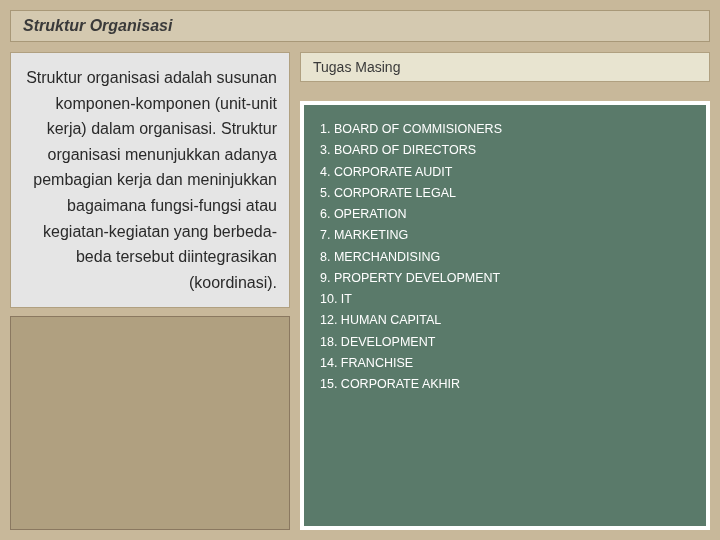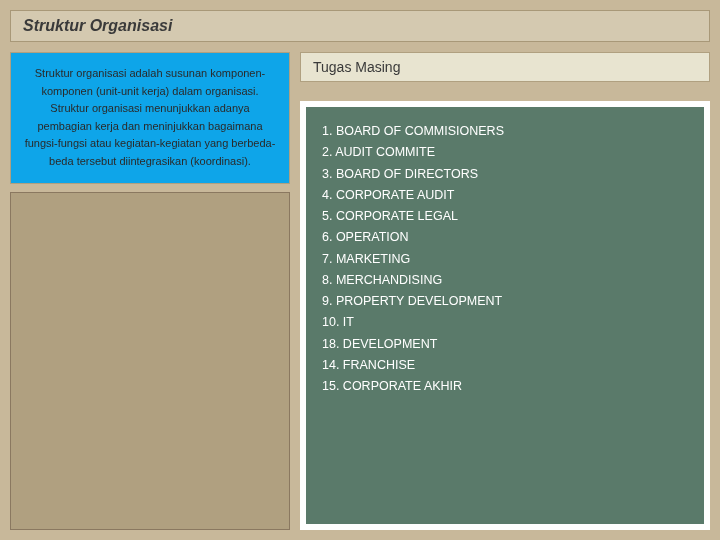--- a/index.html
+++ b/index.html
@@ -48,27 +48,27 @@
     }
 
     .left-panel {
       width: 280px;
       display: flex;
       flex-direction: column;
       gap: 8px;
     }
 
     .description-box {
-      background: #0ea5e9;
+      background: #e5e5e5;
       border: 1px solid #b0a080;
       padding: 12px;
-      font-size: 11px;
+      font-size: 16px;
       color: #2a2a2a;
       line-height: 1.6;
-      text-align: center;
+      text-align: right;
     }
 
     .image-placeholder {
       background: #b0a080;
       border: 1px solid #8a7860;
       flex: 1;
       min-height: 80px;
     }
 
     .right-panel {
@@ -81,21 +81,21 @@
     .tugas-header {
       background: #e8e4d0;
       border: 1px solid #b0a080;
       padding: 6px 12px;
       font-size: 14px;
       color: #3a3a3a;
     }
 
     .list-box {
       background: #5a7a6a;
-      border: 6px solid #ffffff;
+      border: 4px solid #ffffff;
       flex: 1;
       padding: 14px 16px;
     }
 
     .list-item {
       color: #ffffff;
       font-size: 12.5px;
       line-height: 1.7;
       font-family: Arial, sans-serif;
     }
@@ -118,29 +118,29 @@
       <div class="image-placeholder"></div>
     </div>
 
     <div class="right-panel">
       <div class="tugas-header">
         <span>Tugas Masing</span>
       </div>
       <div class="list-box">
         <div id="list-container">
             <div class="list-item">1. BOARD OF COMMISIONERS</div>
-            <div class="list-item">2. AUDIT COMMITE</div>
             <div class="list-item">3. BOARD OF DIRECTORS</div>
             <div class="list-item">4. CORPORATE AUDIT</div>
             <div class="list-item">5. CORPORATE LEGAL</div>
             <div class="list-item">6. OPERATION</div>
             <div class="list-item">7. MARKETING</div>
             <div class="list-item">8. MERCHANDISING</div>
             <div class="list-item">9. PROPERTY DEVELOPMENT</div>
             <div class="list-item">10. IT</div>
+            <div class="list-item">12. HUMAN CAPITAL</div>
             <div class="list-item">18. DEVELOPMENT</div>
             <div class="list-item">14. FRANCHISE</div>
             <div class="list-item">15. CORPORATE AKHIR</div>
           </div>
       </div>
     </div>
 
   </div>
 </div>
 

